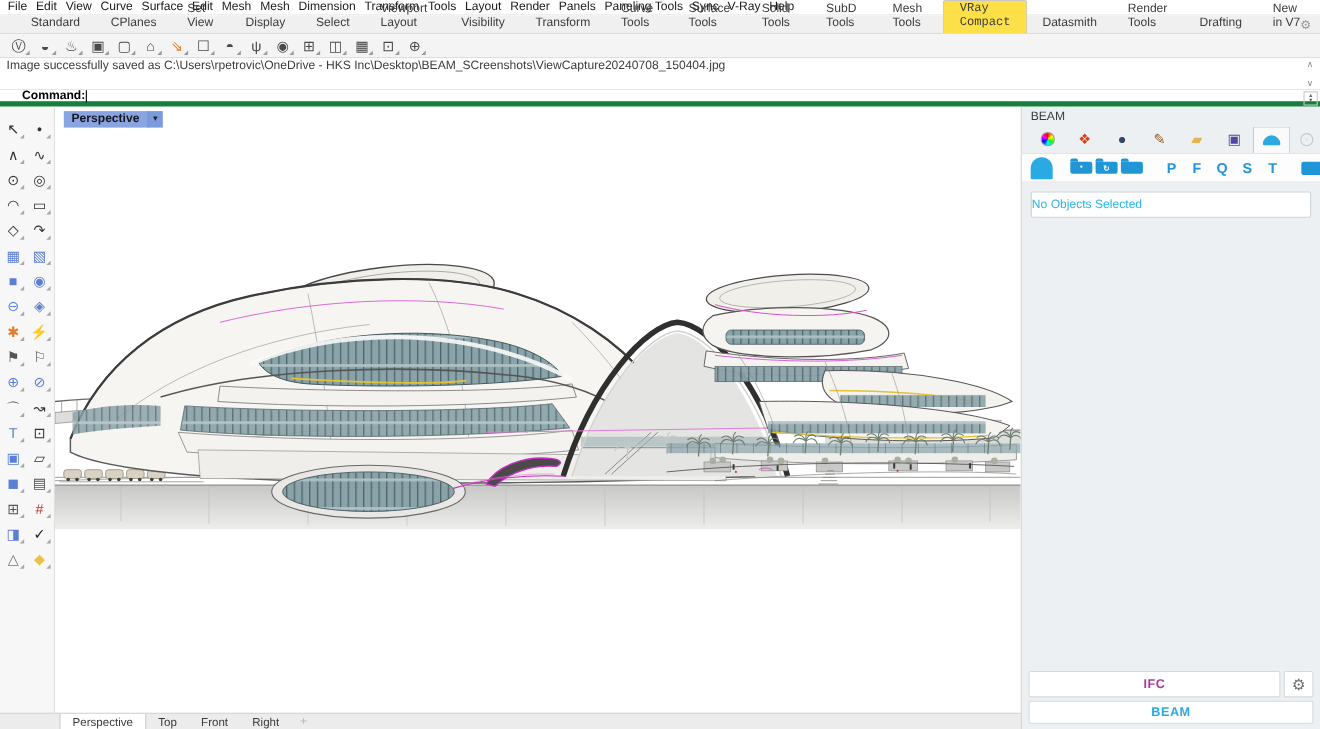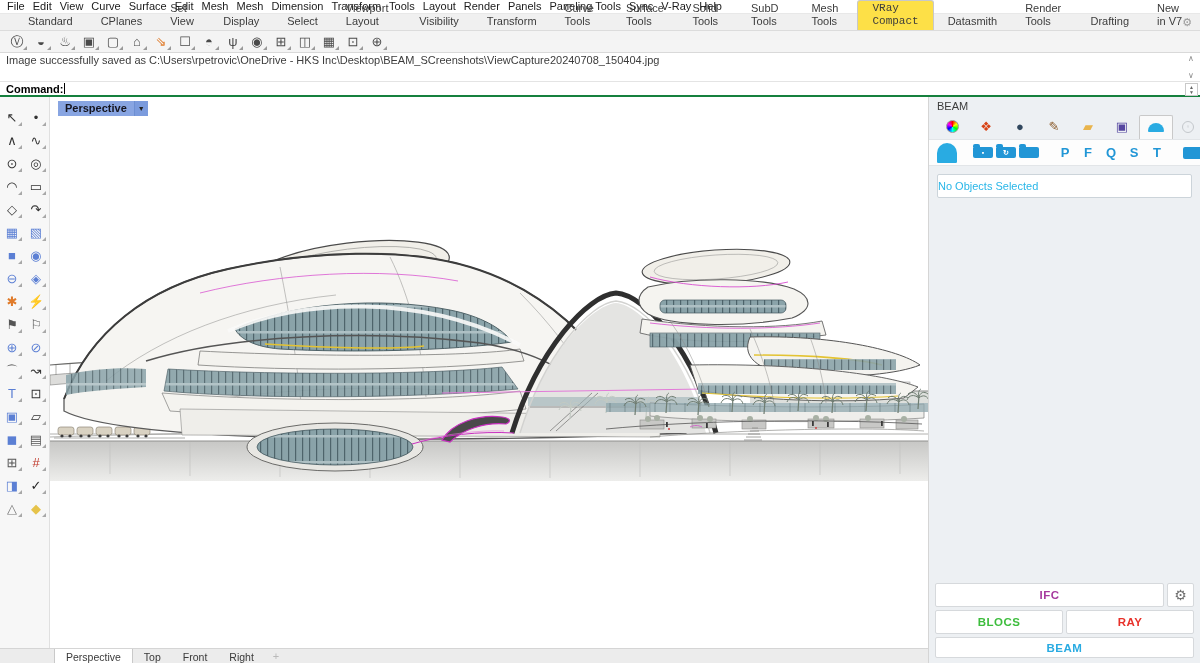--- a/index.html
+++ b/index.html
@@ -16,21 +16,21 @@
 
   
   .iconrow { position:absolute; left:0; top:31px; width:1200px; height:22px; background:#f4f4f4; border-bottom:1px solid #d9d9d9; display:flex; align-items:center; padding-left:6px; gap:2px; }
   .iconrow .vi { width:22px; height:18px; display:flex; align-items:center; justify-content:center; font-size:13px; color:#4a4a4a; position:relative; }
   .iconrow .vi::after { content:""; position:absolute; right:1px; bottom:1px; border-left:4px solid transparent; border-bottom:4px solid #9a9a9a; }
 
   
   .cmdhist { position:absolute; left:0; top:53px; width:1200px; height:29px; background:#fff; border-bottom:1px solid #e4e4e4; }
   .cmdhist .line { font-size:11px; color:#3c3c3c; padding:1px 6px 0; line-height:13px; white-space:nowrap; }
   .cmd-scroll { position:absolute; right:2px; top:54px; width:14px; height:26px; display:flex; flex-direction:column; align-items:center; justify-content:space-between; color:#8a8a8a; font-size:8px; }
-  .cmdline { position:absolute; left:0; top:82px; width:1200px; height:15px; background:#fff; border-bottom:2px solid #15803d; display:flex; align-items:center; padding-left:6px; }
+  .cmdline { position:absolute; left:0; top:82px; width:1200px; height:15px; background:#fff; border-bottom:5px solid #15803d; display:flex; align-items:center; padding-left:20px; }
   .cmdline .prompt { font-size:11px; font-weight:bold; color:#000; }
   .caret { display:inline-block; width:1px; height:11px; background:#000; margin-left:1px; }
   .spinner { position:absolute; right:2px; top:83px; width:13px; height:13px; border:1px solid #c9c9c9; display:flex; flex-direction:column; align-items:center; justify-content:center; font-size:5px; color:#666; line-height:5px; }
 
   
   .lefttb { position:absolute; left:0; top:97px; width:50px; height:566px; background:#f7f7f7; border-right:1px solid #e0e0e0; display:grid; grid-template-columns:24px 24px; align-content:start; padding-top:10px; row-gap:2px; justify-content:center; }
   .ltb-cell { width:23px; height:21px; display:flex; align-items:center; justify-content:center; font-size:13px; position:relative; }
   .ltb-cell::after { content:""; position:absolute; right:2px; bottom:2px; border-left:4px solid transparent; border-bottom:4px solid #a8a8a8; }
 
   
@@ -478,20 +478,16 @@
     </div>
 
   <div class="rp-status">No Objects Selected</div>
 
   <div class="rp-buttons">
     <div class="rp-btnrow">
       <div class="rp-btn" style="color:#a63a9e;">IFC</div>
       <div class="rp-gearbtn">⚙</div>
     </div>
     <div class="rp-btnrow">
-      <div class="rp-btn" style="color:#3dbd3d;">BLOCS</div>
-      <div class="rp-btn" style="color:#e8312a;">RAY</div>
-    </div>
-    <div class="rp-btnrow">
       <div class="rp-btn short" style="color:#29abe2;">BEAM</div>
     </div>
   </div>
 </div>
 
 </body></html>

